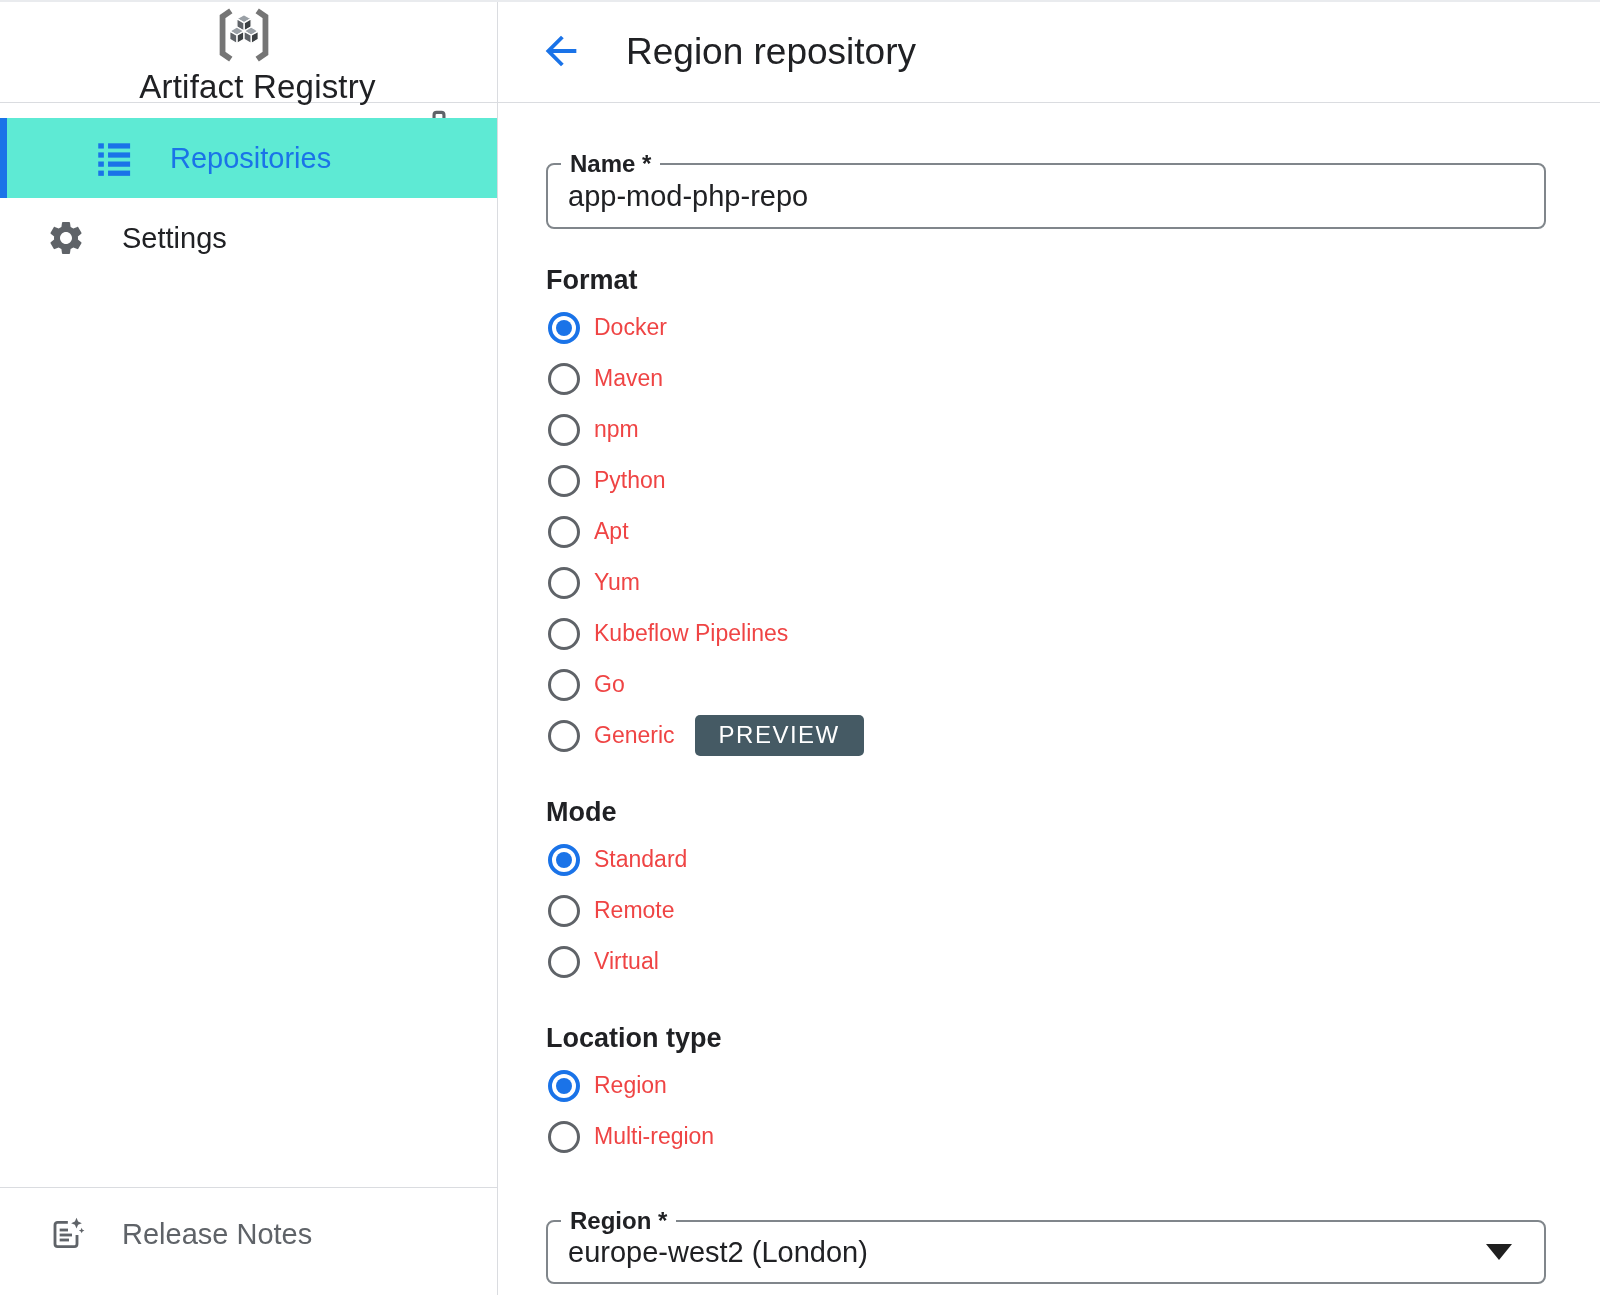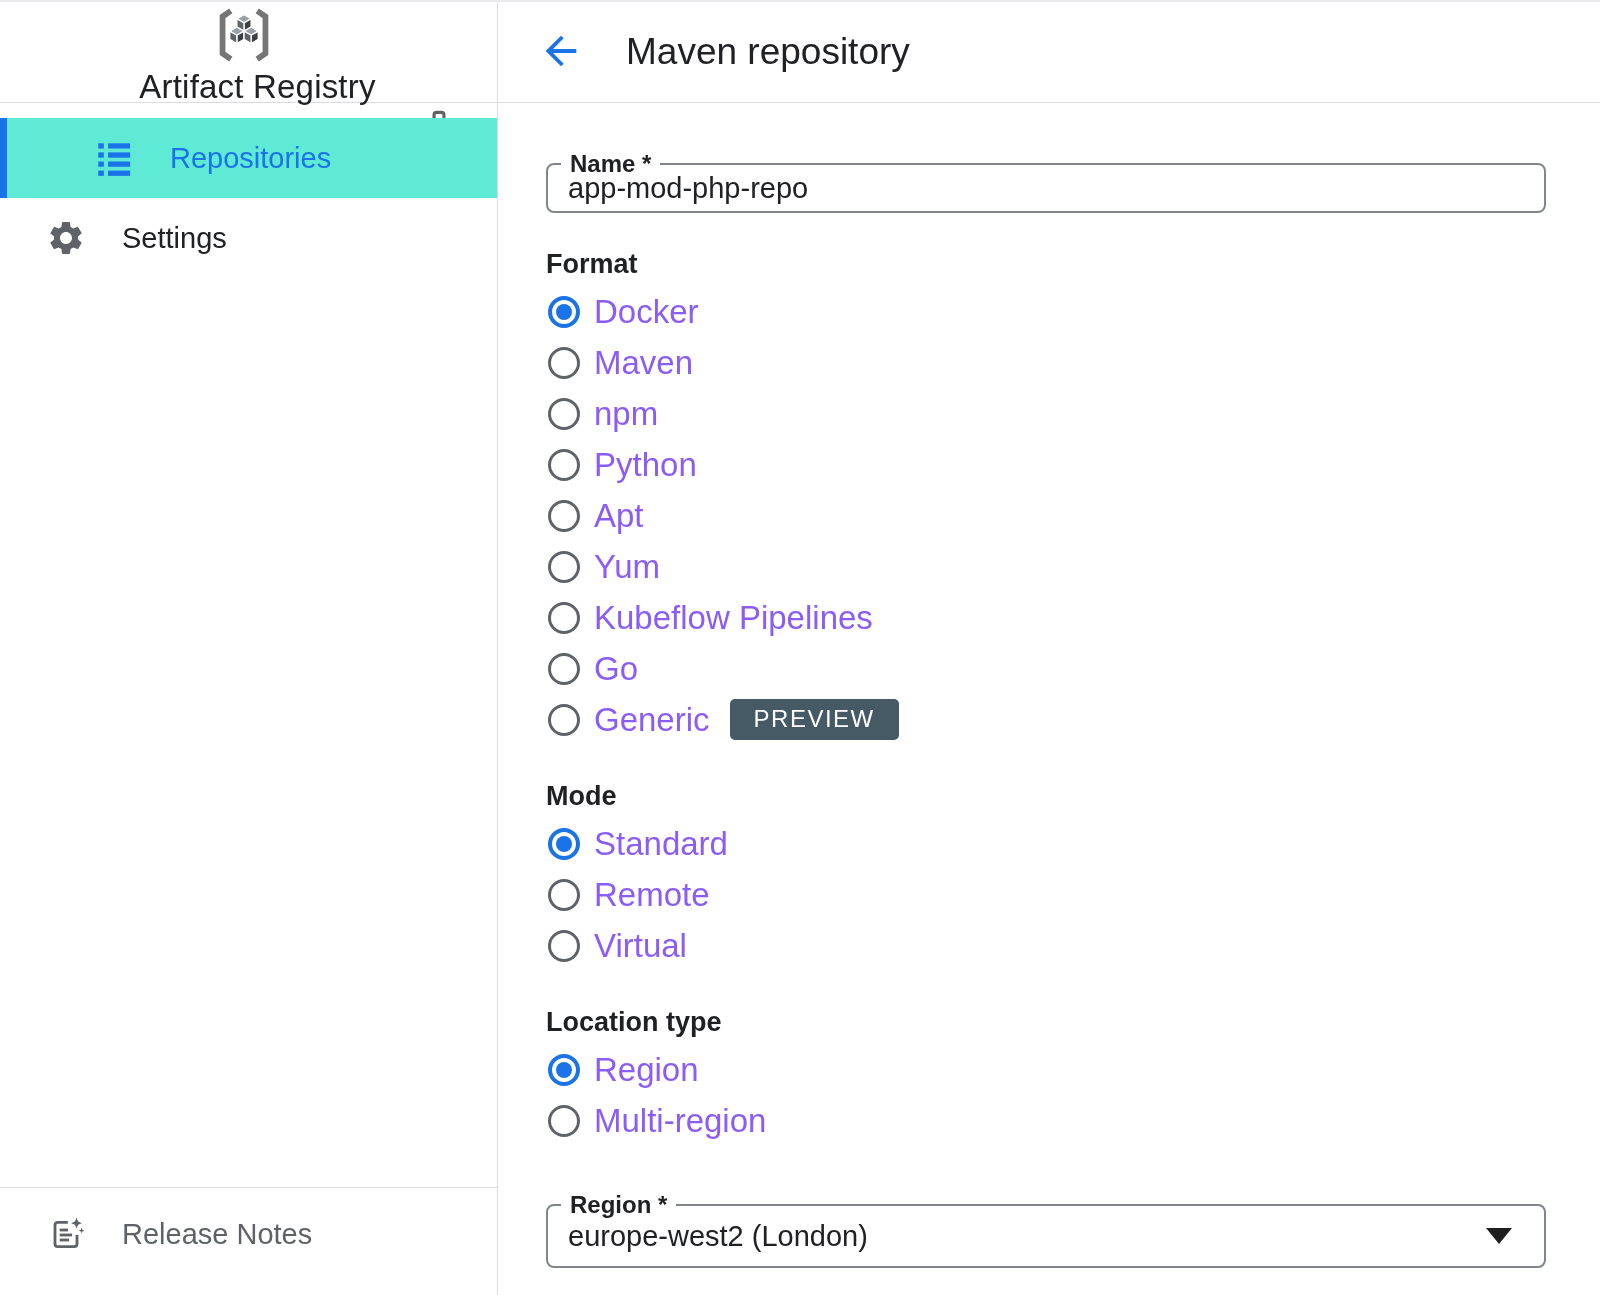--- a/index.html
+++ b/index.html
@@ -29,33 +29,33 @@
 
   
   .main { flex:1; display:flex; flex-direction:column; min-width:0; }
   .main-header { height:101px; min-height:101px; border-bottom:1px solid #dadce0; display:flex; align-items:center; padding-left:40px; }
   .back-btn { background:none; border:none; padding:0; cursor:pointer; width:46px; height:46px; display:flex; align-items:center; justify-content:center; }
   .page-title { font-size:37px; font-weight:400; margin:0 0 0 42px; color:#202124; }
 
   .content { padding:60px 0 0 48px; }
 
   
-  .outlined-field { position:relative; width:1000px; height:50px; border:2px solid #80868b; border-radius:8px; display:flex; align-items:center; background:#fff; cursor:text; }
+  .outlined-field { position:relative; width:1000px; height:66px; border:2px solid #80868b; border-radius:8px; display:flex; align-items:center; background:#fff; cursor:text; }
   .flabel { position:absolute; top:-15px; left:13px; background:#fff; padding:0 9px; font-size:24px; font-weight:700; color:#202124; line-height:1.2; }
   .fvalue { font-size:29px; margin-left:20px; flex:1; color:#202124; white-space:nowrap; }
   .select-field { cursor:pointer; height:64px;align-items:center; }
   .caret { width:0; height:0; border-left:13px solid transparent; border-right:13px solid transparent; border-top:16px solid #1f1f1f; margin-right:32px; flex:none; }
 
   .section { margin-top:36px; }
   .section-title { font-size:27px; font-weight:700; margin:0 0 6px 0; color:#202124; }
   .radio-row { display:flex; align-items:center; height:51px; cursor:pointer; }
   .radio { width:32px; height:32px; border-radius:50%; border:3.5px solid #5f6368; margin:0 14px 0 2px; flex:none; position:relative; background:#fff; }
   .radio.sel { border-color:#1a73e8; border-width:4px; }
   .radio.sel::after { content:''; position:absolute; inset:4px; border-radius:50%; background:#1a73e8; }
-  .radio-label { font-size:33px; color:#8b5cf6; }
+  .radio-label { font-size:23px; color:#ef4444; }
   .preview-badge { margin-left:20px; background:#455a64; color:#fff; font-size:24px; letter-spacing:1.5px; padding:6px 24px; border-radius:5px; line-height:1.2; }
 
   .region-wrap { margin-top:58px; }
 </style>
 </head>
 <body>
 
 <div class="app">
 
   <aside class="sidebar">
@@ -137,21 +137,21 @@
 
   <main class="main">
     <header class="main-header">
       <button class="back-btn">
         <span>
           <svg width="46" height="46" viewBox="0 0 24 24" fill="#1a73e8">
             <path d="M20 11H7.83l5.59-5.59L12 4l-8 8 8 8 1.41-1.41L7.83 13H20v-2z"></path>
           </svg>
         </span>
       </button>
-      <h2 class="page-title">Maven repository</h2>
+      <h2 class="page-title">Region repository</h2>
     </header>
 
     <div class="content">
 
       <div class="outlined-field">
         <span class="flabel">Name *</span>
         <span class="fvalue">app-mod-php-repo</span>
       </div>
 
       <section class="section">

